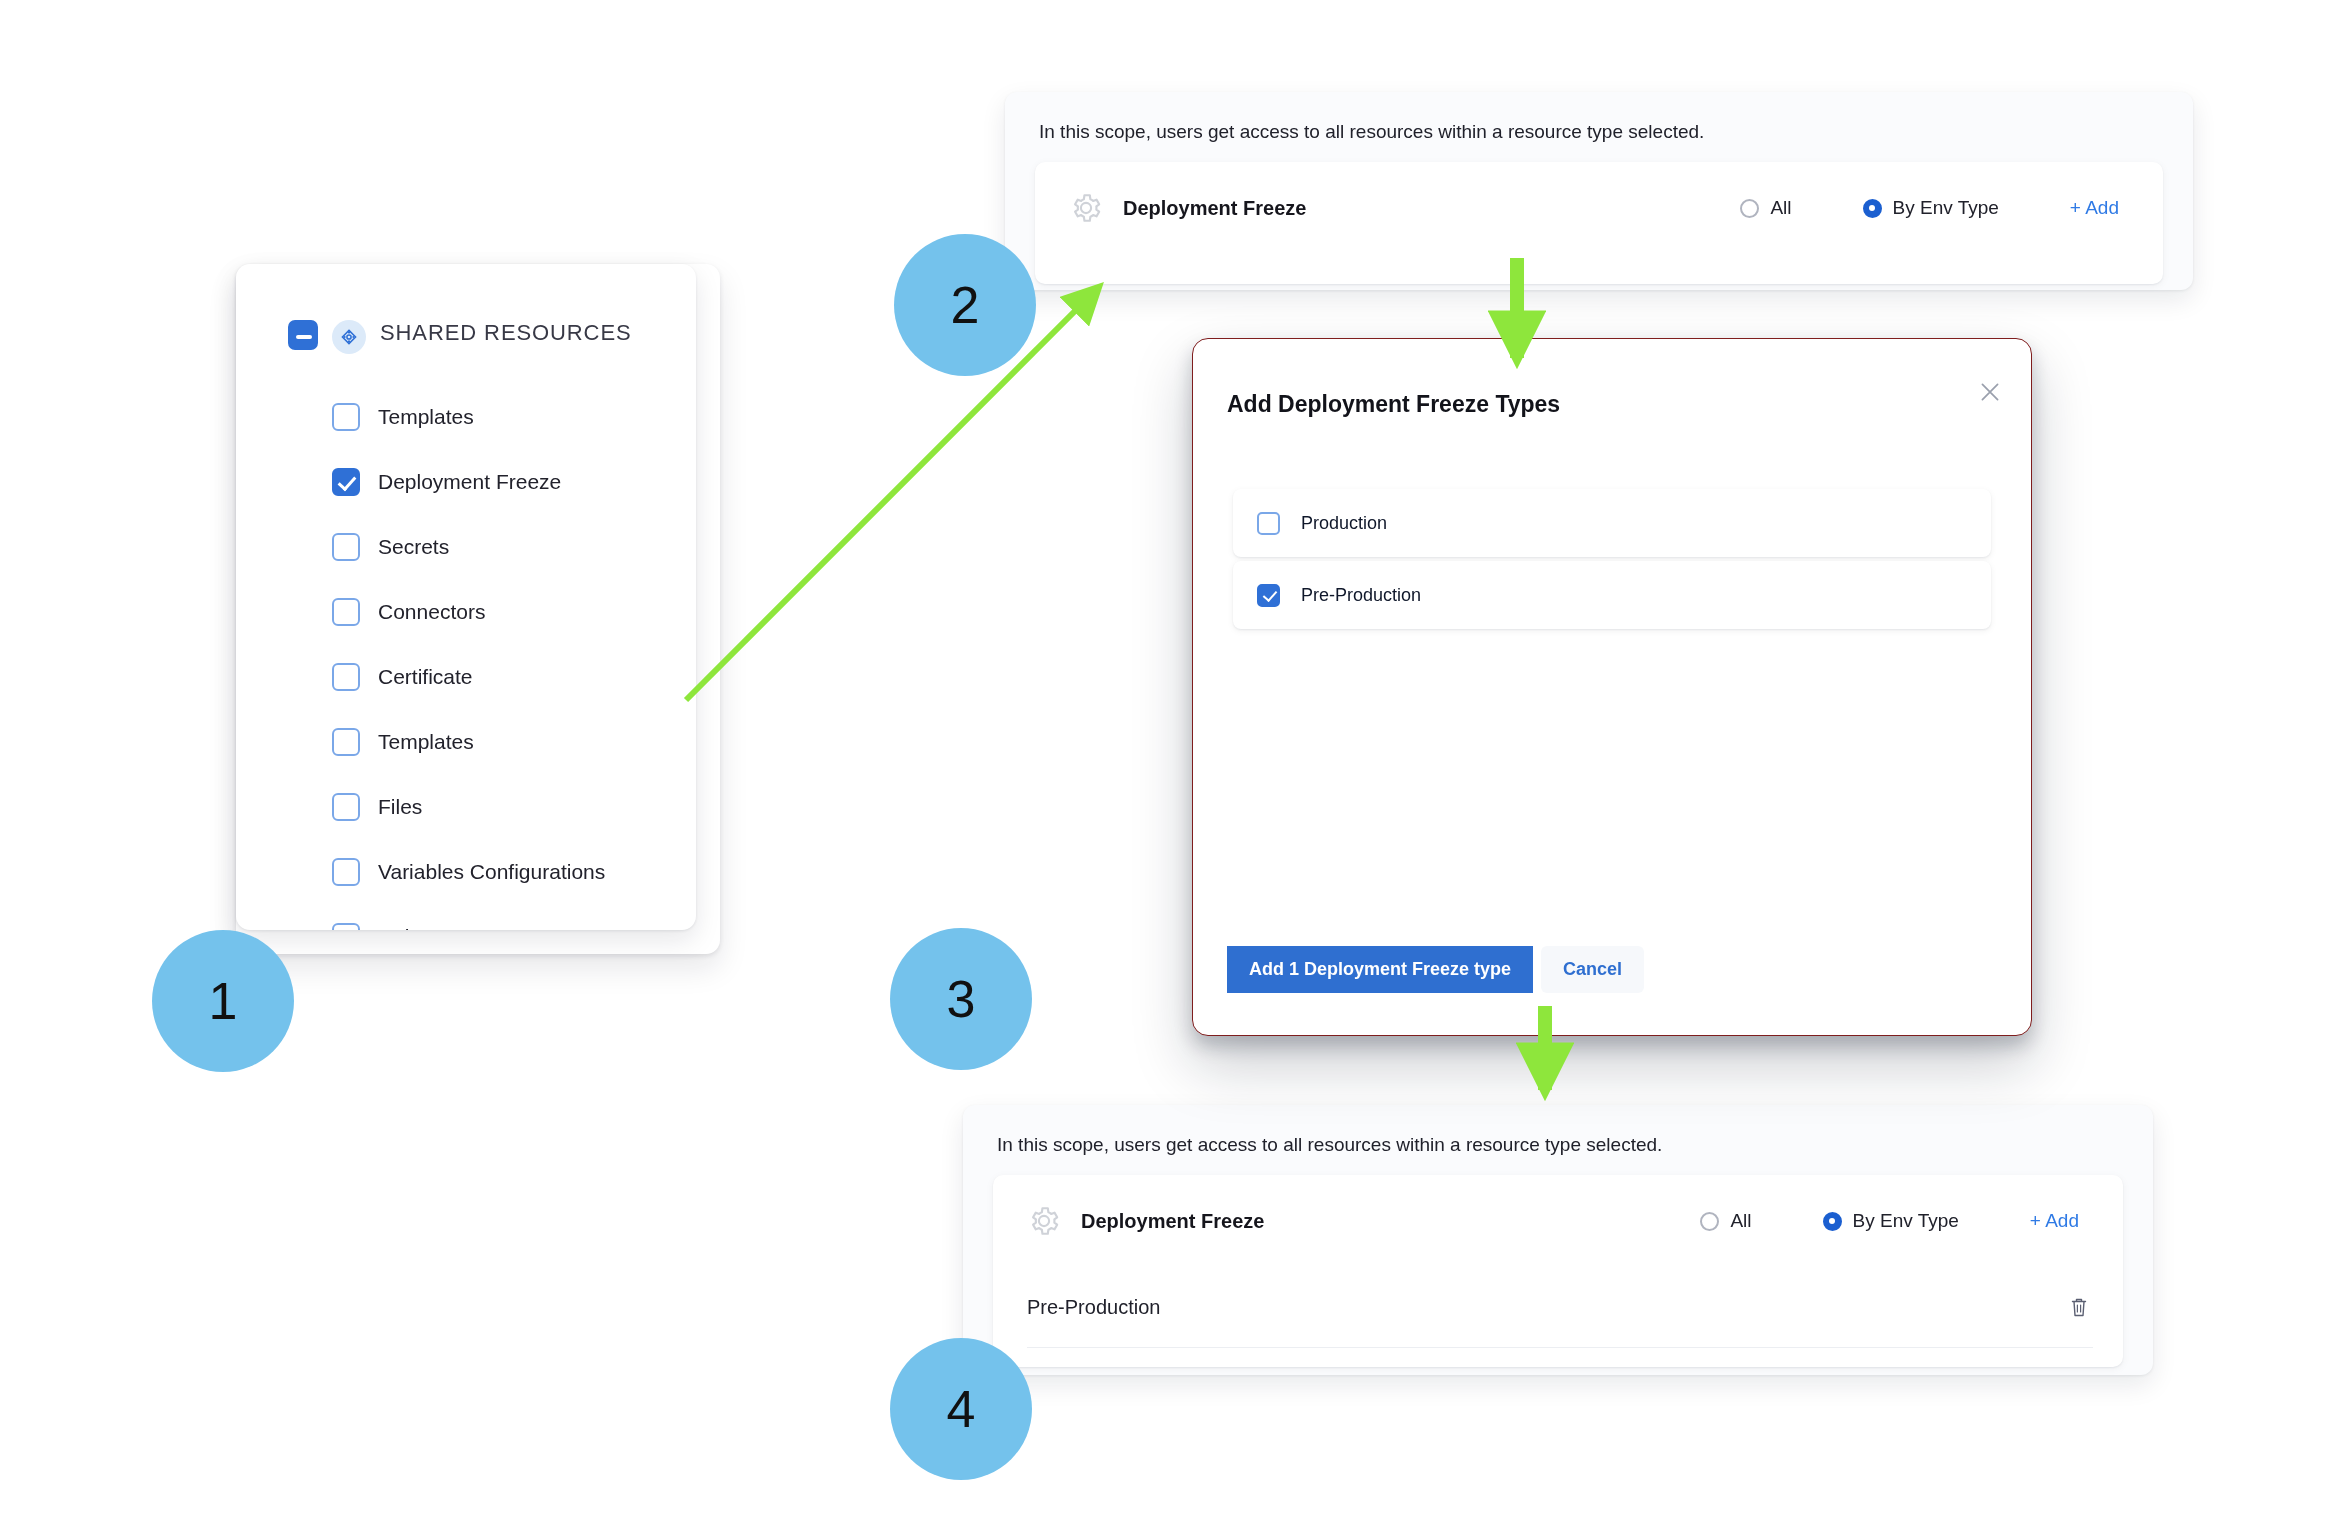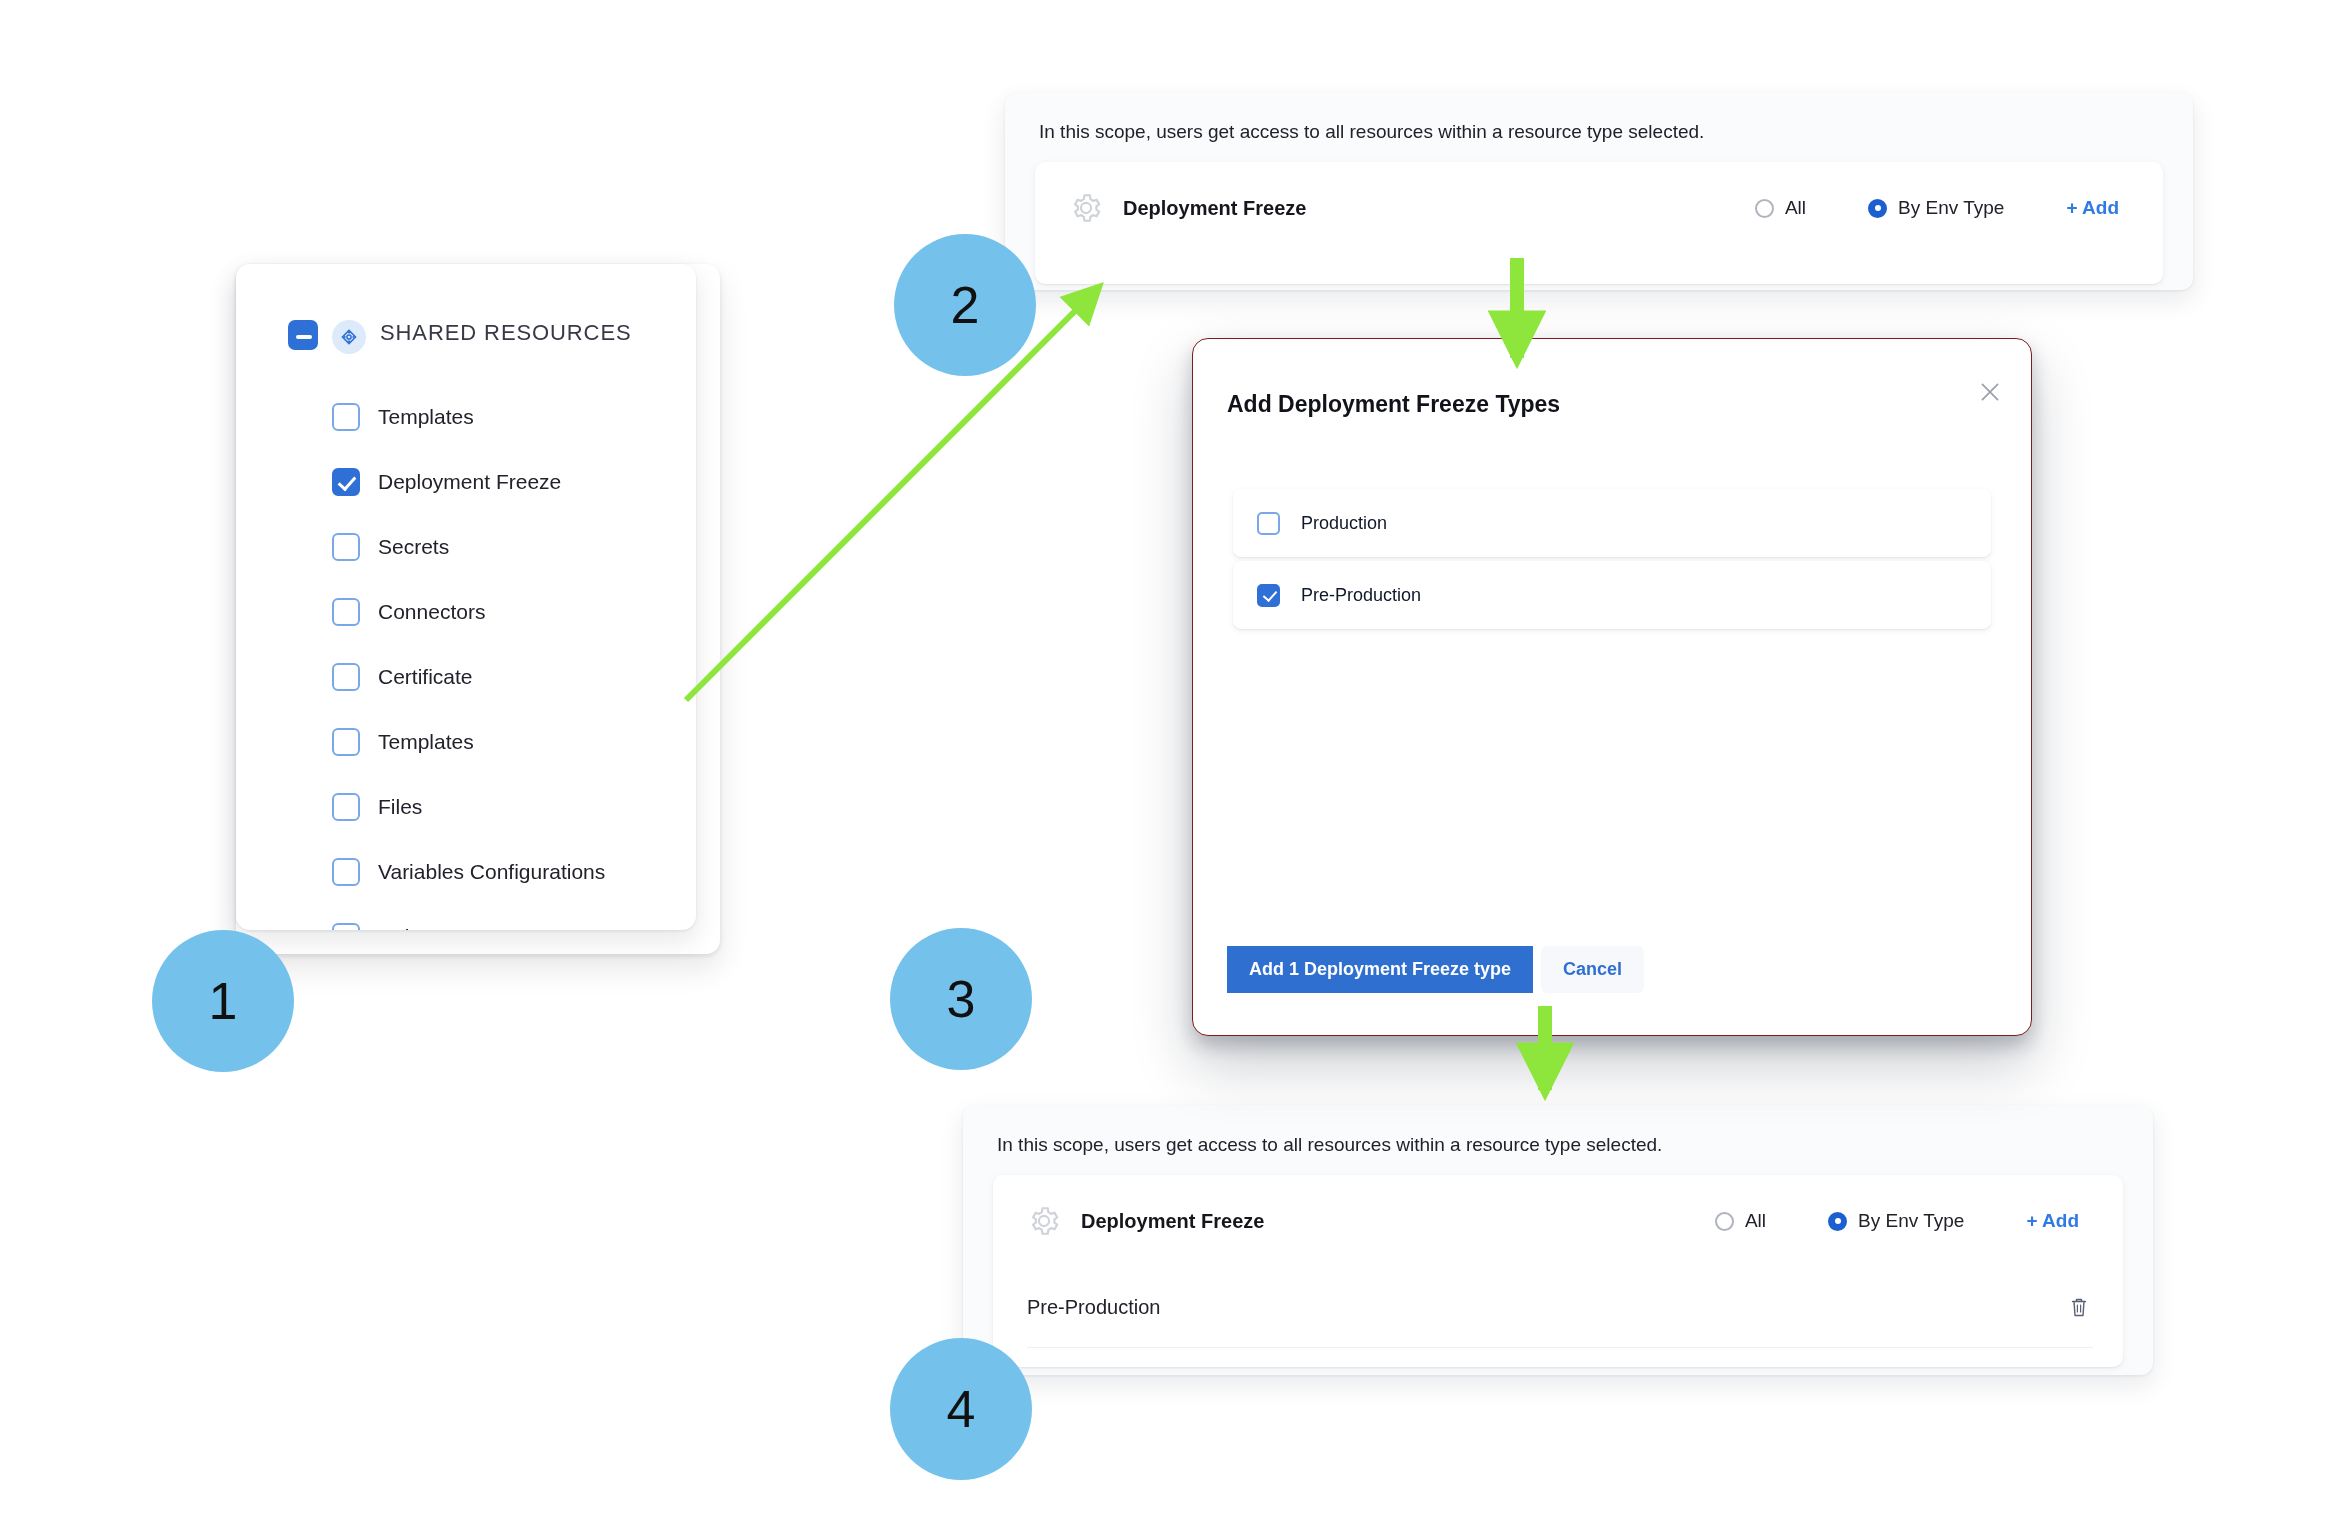--- a/index.html
+++ b/index.html
@@ -158,20 +158,21 @@
   .scope-res-name {
     font-size: 20px;
     font-weight: 700;
     color: #16161d;
     margin-left: 20px;
   }
   .scope-controls {
     margin-left: auto;
     display: flex;
     align-items: flex-start;
+    gap: 9px;
   }
   .radio-group {
     display: flex;
     align-items: center;
     gap: 11px;
     margin-right: 62px;
   }
   .radio {
     box-sizing: border-box;
     width: 19px; height: 19px;
@@ -192,21 +193,21 @@
     width: 6px; height: 6px;
     border-radius: 50%;
     background: #ffffff;
   }
   .radio-label {
     font-size: 19px;
     color: #20212b;
   }
   .add-link {
     font-size: 19px;
-    font-weight: 700;
+    font-weight: 400;
     color: #2f7ae5;
     padding-right: 44px;
     cursor: pointer;
   }
   .scope-entry {
     display: flex;
     align-items: center;
     height: 80px;
     margin: 0 30px 0 34px;
     border-bottom: 1px solid #eceef2;

